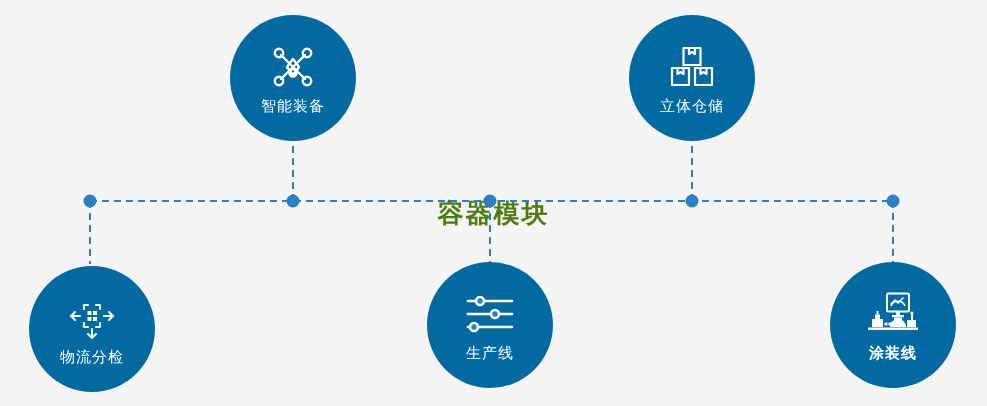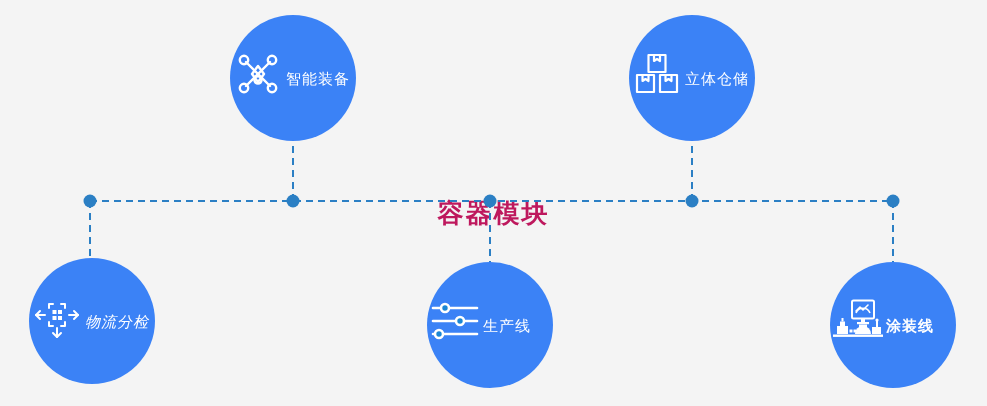--- a/index.html
+++ b/index.html
@@ -23,21 +23,21 @@
   }
   
   .watermark {
     position: absolute;
     left: 0;
     top: 196px;
     width: 987px;
     text-align: center;
     font-size: 26px;
     letter-spacing: 2px;
-    color: #be185d;
+    color: #4d7c0f;
     font-weight: 700;
     user-select: none;
     pointer-events: none;
     z-index: 1;
   }
   
   .connectors {
     position: absolute;
     left: 0;
     top: 0;
@@ -54,25 +54,27 @@
     background: #2b7fc4;
     z-index: 4;
     transform: translate(-50%, -50%);
   }
   
   .bubble {
     position: absolute;
     width: 126px;
     height: 126px;
     border-radius: 50%;
-    background: #3b82f6;
+    background: #0369a1;
     z-index: 3;
     transform: translate(-50%, -50%);
     display: flex;
+    flex-direction: column;
     align-items: center;
+    justify-content: center;
     box-sizing: border-box;
   }
   .bubble .icon-wrap {
     width: 56px;
     height: 46px;
     display: flex;
     align-items: center;
     justify-content: center;
     margin-bottom: 8px;
   }
@@ -108,21 +110,21 @@
 
     <line x1="893" y1="201" x2="893" y2="264" stroke="#2b7fc4" stroke-width="2" stroke-dasharray="7 5"></line>
   </svg>
 
   <div class="node-dot" style="left:90px;  top:201px;"></div>
   <div class="node-dot" style="left:293px; top:201px;"></div>
   <div class="node-dot" style="left:490px; top:201px;"></div>
   <div class="node-dot" style="left:692px; top:201px;"></div>
   <div class="node-dot" style="left:893px; top:201px;"></div>
 
-  <div class="bubble" style="left:92px; top:321px;font-style:italic;">
+  <div class="bubble" style="left:92px; top:329px;">
     <div class="icon-wrap">
       <svg width="48" height="46" viewBox="0 0 48 46" fill="none" stroke="#ffffff" stroke-width="2" stroke-linecap="round" stroke-linejoin="round">
 
         <polyline points="16,14 16,10 20,10"></polyline>
         <polyline points="28,10 32,10 32,14"></polyline>
         <polyline points="32,28 32,32 28,32"></polyline>
         <polyline points="20,32 16,32 16,28"></polyline>
 
         <rect x="19.5" y="16" width="4" height="4" fill="#ffffff" stroke="none"></rect>
         <rect x="25" y="16" width="4" height="4" fill="#ffffff" stroke="none"></rect>

